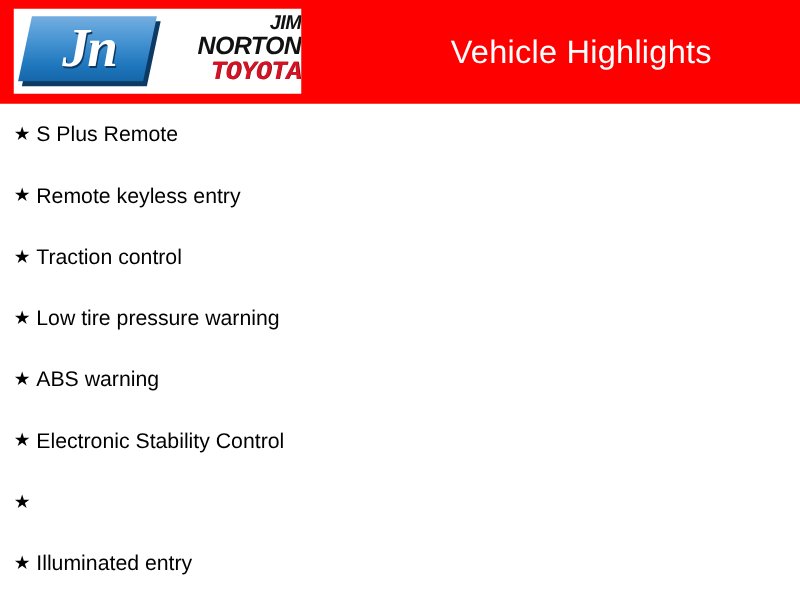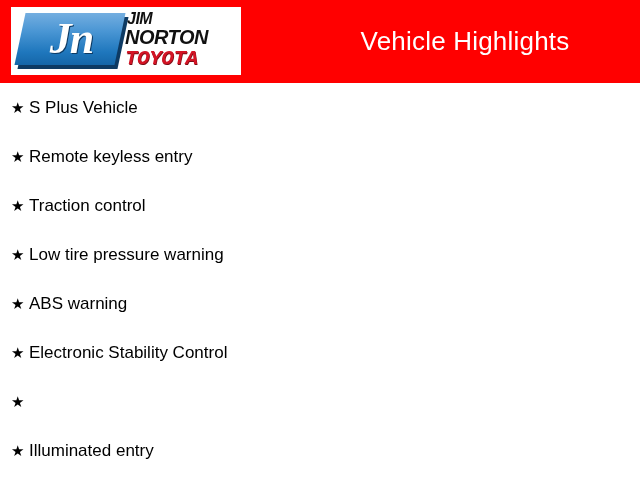--- a/index.html
+++ b/index.html
@@ -112,20 +112,21 @@
     box-sizing: border-box;
   }
 
   
   .logo-words {
     position: absolute;
     left: 114px;
     top: 3px;
     width: 116px;
     height: 62px;
+    text-align: right;
   }
   .logo-words span {
     display: block;
     font-family: "Liberation Sans", sans-serif;
     font-weight: bold;
     font-style: italic;
     letter-spacing: -0.5px;
     white-space: nowrap;
   }
   .logo-words .w-jim {
@@ -209,21 +210,21 @@
 
       </div>
     </div>
 
     <div class="header-title">Vehicle Highlights</div>
   </div>
 
   <ul class="highlights" id="highlights-list">
       <li class="highlight-item">
         <span class="bullet-star">★</span>
-        <span class="item-label">S Plus Vehicle</span>
+        <span class="item-label">S Plus Remote</span>
       </li>
       <li class="highlight-item">
         <span class="bullet-star">★</span>
         <span class="item-label">Remote keyless entry</span>
       </li>
       <li class="highlight-item">
         <span class="bullet-star">★</span>
         <span class="item-label">Traction control</span>
       </li>
       <li class="highlight-item">

